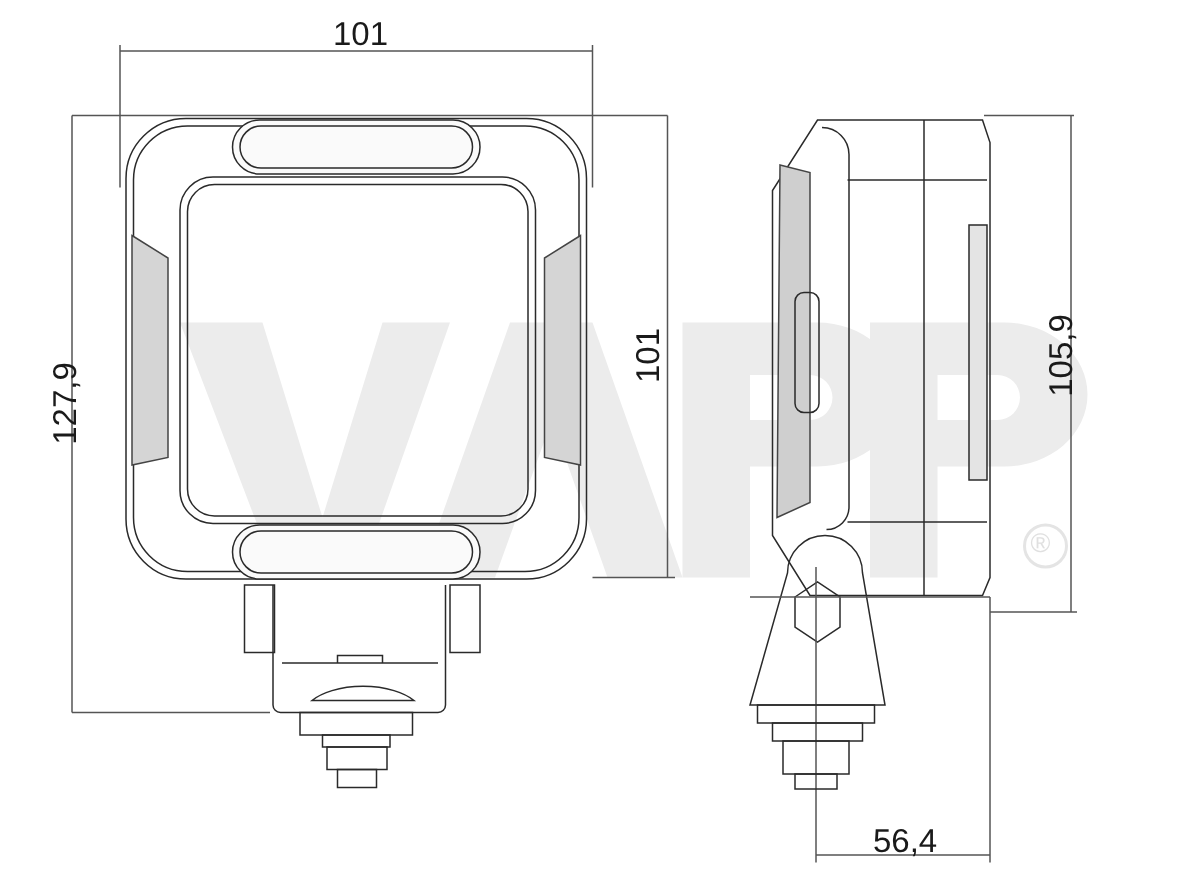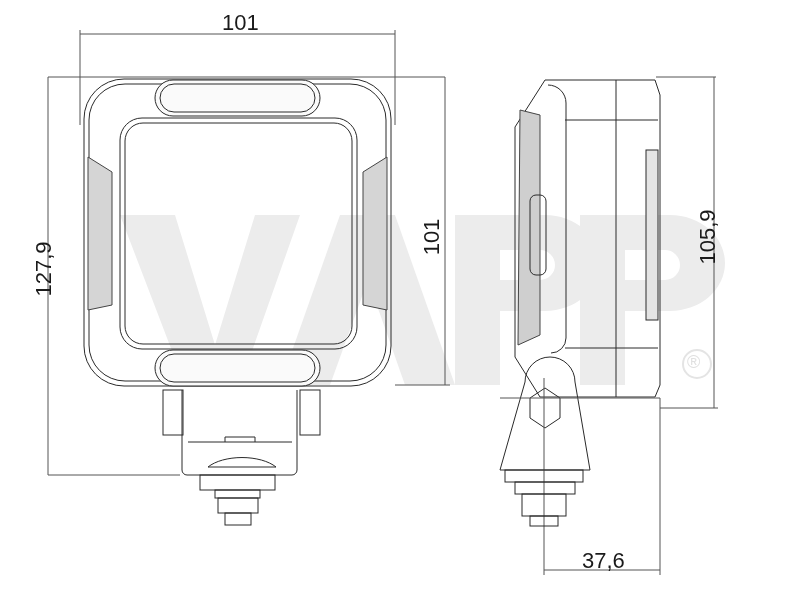--- a/index.html
+++ b/index.html
@@ -84,14 +84,14 @@
       <rect x="530" y="516" width="28" height="10"></rect>
       <line x1="544" y1="570" x2="660" y2="570" stroke="#555"></line>
       <line x1="660" y1="398" x2="660" y2="575" stroke="#555"></line>
     </g>
   </svg>
 
   <div class="dim" style="left:222px;top:12px;">101</div>
   <div class="dim rot" style="left:16px;top:258px;">127,9</div>
   <div class="dim rot" style="left:414px;top:226px;">101</div>
   <div class="dim rot" style="left:680px;top:226px;">105,9</div>
-  <div class="dim" style="left:582px;top:550px;">37,6</div>
+  <div class="dim" style="left:582px;top:550px;">56,4</div>
 </div>
 
 </body></html>

